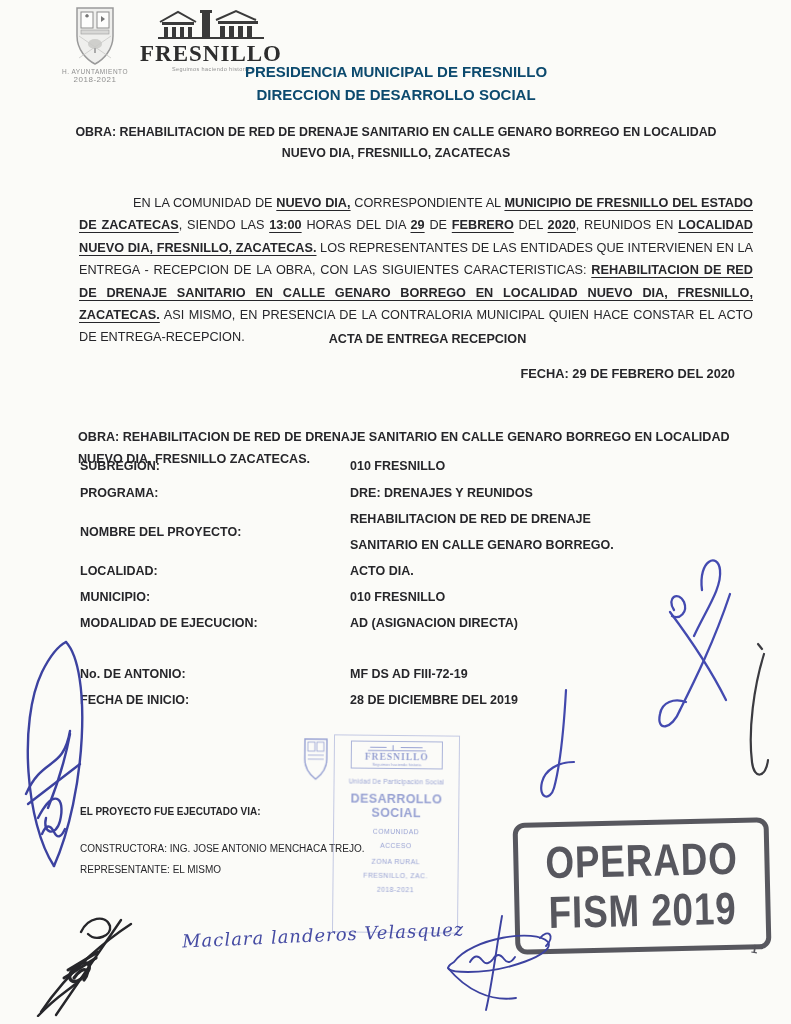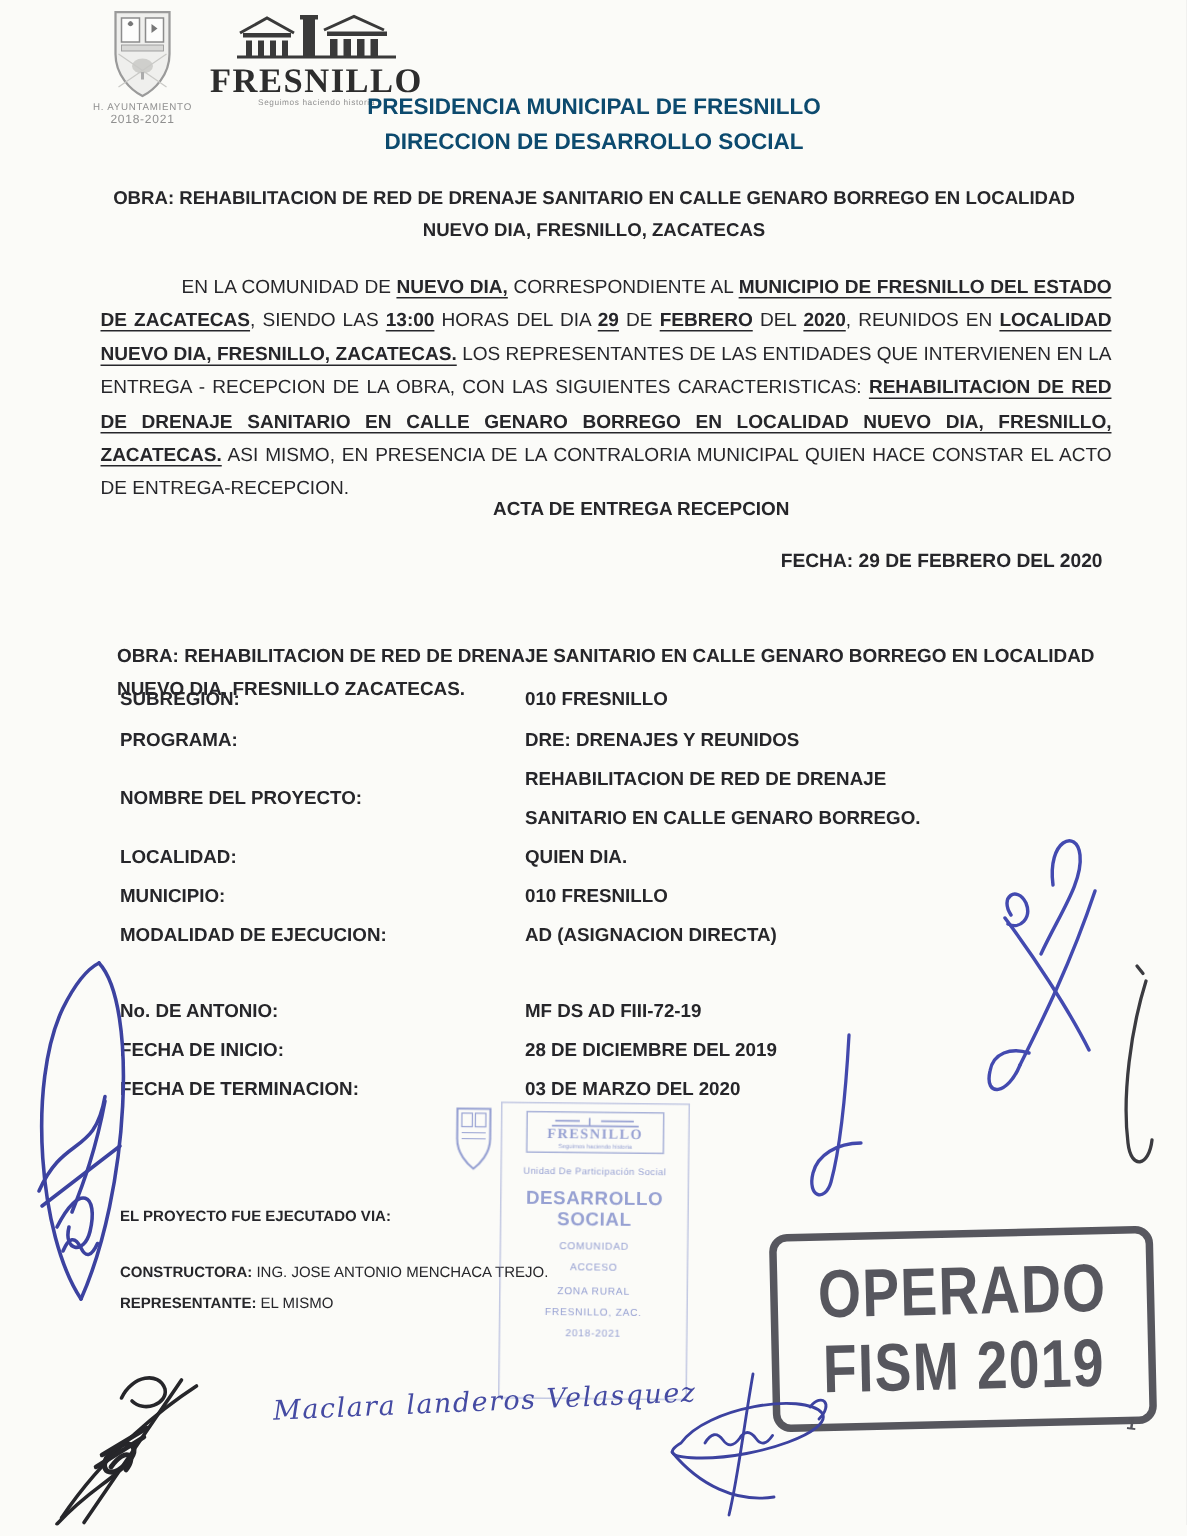--- a/index.html
+++ b/index.html
@@ -15,33 +15,33 @@
   
   .crest{left:52px;top:6px;width:86px;text-align:center;color:#8a8a8a;}
   .crest-caption{font-size:6.5px;letter-spacing:.5px;color:#8f8f8f;line-height:8px;}
   .logo{left:136px;top:8px;width:150px;text-align:center;color:#2d2d2d;}
   .logo-word{font-family:"Liberation Serif",serif;font-size:23px;font-weight:700;letter-spacing:1px;line-height:24px;}
   .logo-tagline{font-size:5.5px;color:#909090;letter-spacing:.4px;}
   .hdr-titles{left:196px;top:60px;width:400px;text-align:center;font-weight:700;font-size:15px;line-height:23px;color:#0c4a6e;}
 
   
   .obra-header{left:66px;top:122px;width:660px;text-align:center;font-weight:700;font-size:12.4px;line-height:21px;}
-  .body-par{left:63px;top:176px;width:674px;font-size:12.7px;line-height:22.4px;text-align:justify;text-indent:54px;margin:4px;}
+  .body-par{left:63px;top:176px;width:674px;font-size:12.7px;line-height:22.4px;text-align:justify;text-indent:54px;margin:16px;}
   .acta-title{left:0;top:332px;width:791px;text-align:center;font-weight:700;font-size:12.6px;margin-left:32px;}
   .fecha{right:56px;top:366px;font-weight:700;font-size:12.8px;}
   .obra-block{left:78px;top:426px;width:652px;font-weight:700;font-size:12.6px;line-height:22px;}
 
   .frow{left:0;top:0;width:791px;height:22px;font-size:12.5px;font-weight:700;}
   .flabel{position:absolute;left:80px;white-space:nowrap;}
   .fvalue{position:absolute;left:350px;white-space:nowrap;text-underline-offset:3px;text-decoration-thickness:1.3px;}
 
   .exec-line{left:80px;font-size:10px;}
   .exec-line .lab{font-weight:700;}
   .exec-line .val{font-weight:400;}
-  .exec-line.light .lab{font-weight:700;}
+  .exec-line.light .lab{font-weight:400;}
 
   
   .stamp-social{
     left:333px;top:735px;width:124px;height:196px;
     border:1px solid rgba(140,152,205,.55);
     color:#8e99cf;text-align:center;
     transform:rotate(.6deg);filter:blur(.35px);opacity:.92;
   }
   .stamp-shield{position:absolute;left:-34px;top:2px;}
   .st-logobox{margin:5px auto 0;width:86px;border:1px solid rgba(140,152,205,.8);padding:2px 2px 1px;}
@@ -136,42 +136,38 @@
     <span class="flabel">PROGRAMA:</span>
     <span class="fvalue">DRE: DRENAJES Y REUNIDOS</span>
   </div>
   <div class="abs frow" style="top:512px;height:48px;">
     <span class="flabel" style="top:13px;">NOMBRE DEL PROYECTO:</span>
     <span class="fvalue" style="top:0;">REHABILITACION DE RED DE DRENAJE</span>
     <span class="fvalue" style="top:26px;">SANITARIO EN CALLE GENARO BORREGO.</span>
   </div>
   <div class="abs frow" style="top:564px">
     <span class="flabel">LOCALIDAD:</span>
-    <span class="fvalue">QUIEN DIA.</span>
+    <span class="fvalue">ACTO DIA.</span>
   </div>
   <div class="abs frow" style="top:590px">
     <span class="flabel">MUNICIPIO:</span>
     <span class="fvalue">010 FRESNILLO</span>
   </div>
   <div class="abs frow" style="top:616px">
     <span class="flabel">MODALIDAD DE EJECUCION:</span>
     <span class="fvalue">AD (ASIGNACION DIRECTA)</span>
   </div>
 
   <div class="abs frow" style="top:667px">
     <span class="flabel">No. DE ANTONIO:</span>
     <span class="fvalue">MF DS AD FIII-72-19</span>
   </div>
   <div class="abs frow" style="top:693px">
     <span class="flabel">FECHA DE INICIO:</span>
     <span class="fvalue">28 DE DICIEMBRE DEL 2019</span>
-  </div>
-  <div class="abs frow" style="top:719px">
-    <span class="flabel">FECHA DE TERMINACION:</span>
-    <span class="fvalue">03 DE MARZO DEL 2020</span>
   </div>
 
   <div class="abs exec-line" style="top:806px">
     <span class="lab">EL PROYECTO FUE EJECUTADO VIA:</span>
   </div>
   <div class="abs exec-line light" style="top:843px">
     <span class="lab">CONSTRUCTORA:</span>
     <span class="val">ING. JOSE ANTONIO MENCHACA TREJO.</span>
   </div>
   <div class="abs exec-line light" style="top:864px">

